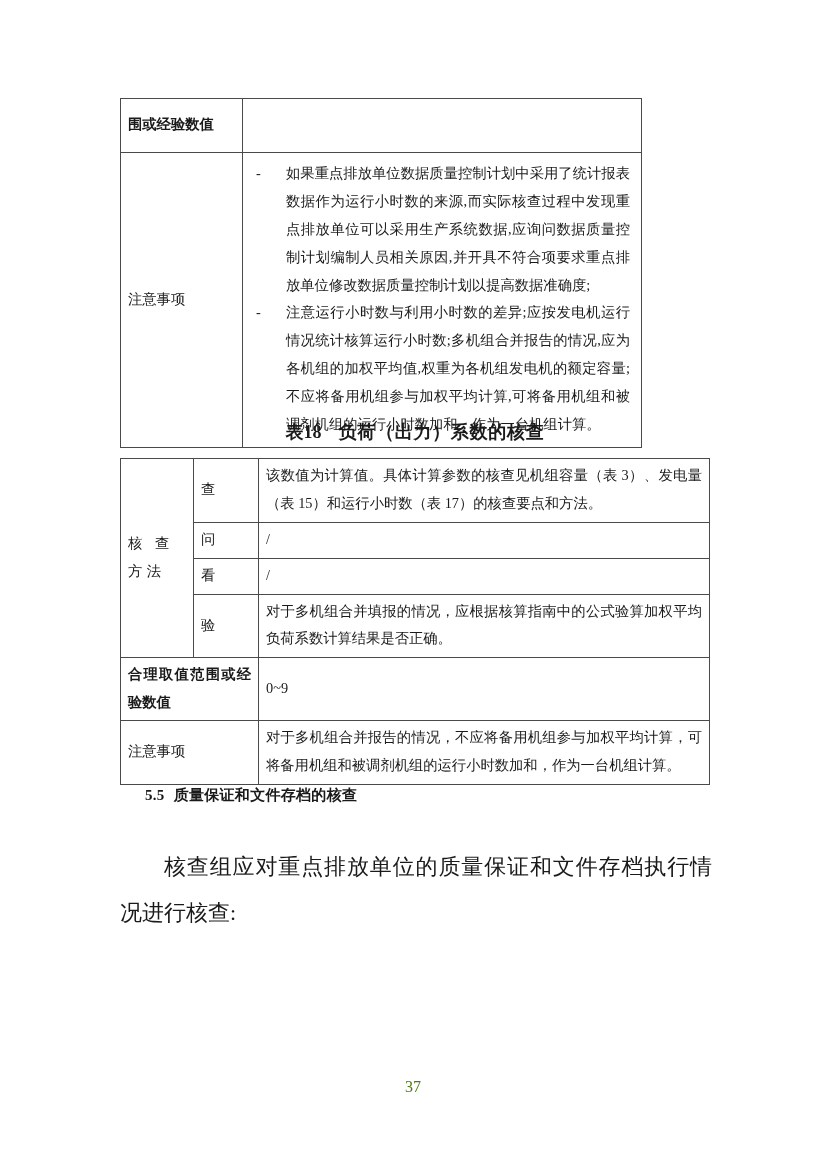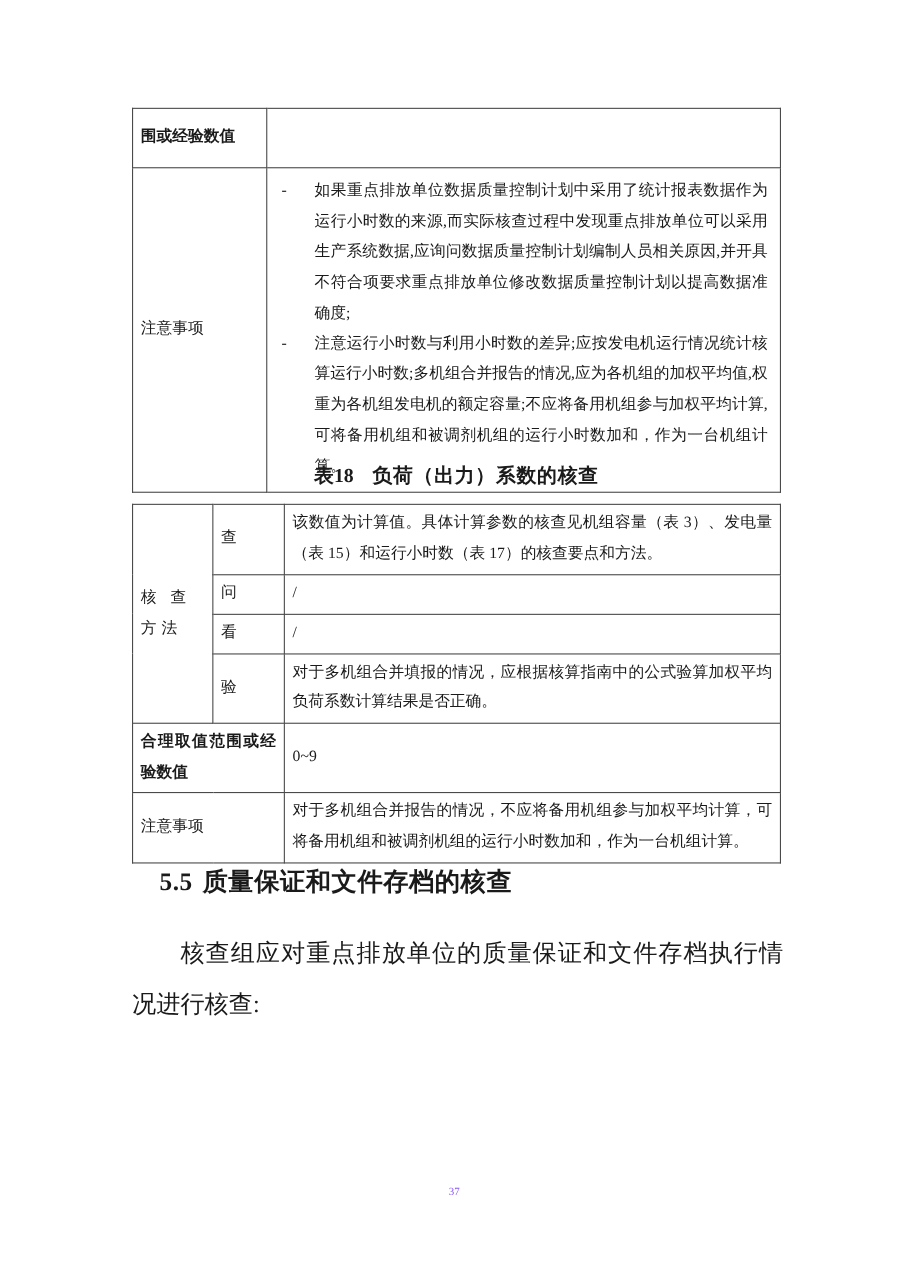--- a/index.html
+++ b/index.html
@@ -74,21 +74,21 @@
     position: absolute;
     left: 2px;
     top: 0;
     color: #222;
   }
 
   
   #table-continued {
     left: 120px;
     top: 98px;
-    width: 590px;
+    width: 522px;
     font-family: Liberation Serif, serif;
   }
   #table-continued td.c1 { width: 107px; }
   #table-continued tr.row-range td { height: 46px; }
 
   
   .table-caption {
     position: absolute;
     left: 120px;
     top: 420px;
@@ -108,21 +108,21 @@
     width: 590px;
   }
   #table-18 td.c1 { width: 58px; }
   #table-18 td.c2 { width: 50px; }
 
   
   .section-heading {
     position: absolute;
     left: 145px;
     top: 786px;
-    font-size: 23px;
+    font-size: 15px;
     font-weight: bold;
     letter-spacing: 0.02em;
   }
   .section-heading .numpart {
     font-family: "Liberation Serif", serif;
     margin-right: 9px;
   }
 
   .body-para {
     position: absolute;
@@ -159,22 +159,22 @@
     left: 32px;
     top: 0;
   }
 
   .page-number {
     position: absolute;
     left: 0;
     top: 1078px;
     width: 826px;
     text-align: center;
-    font-size: 10px;
-    color: #8b5cf6;
+    font-size: 16px;
+    color: #4d7c0f;
     font-family: "Liberation Serif", serif;
   }
 </style>
 </head>
 <body>
 
 <div class="page">
 
   <table class="doc-table" id="table-continued">
     <tbody>

